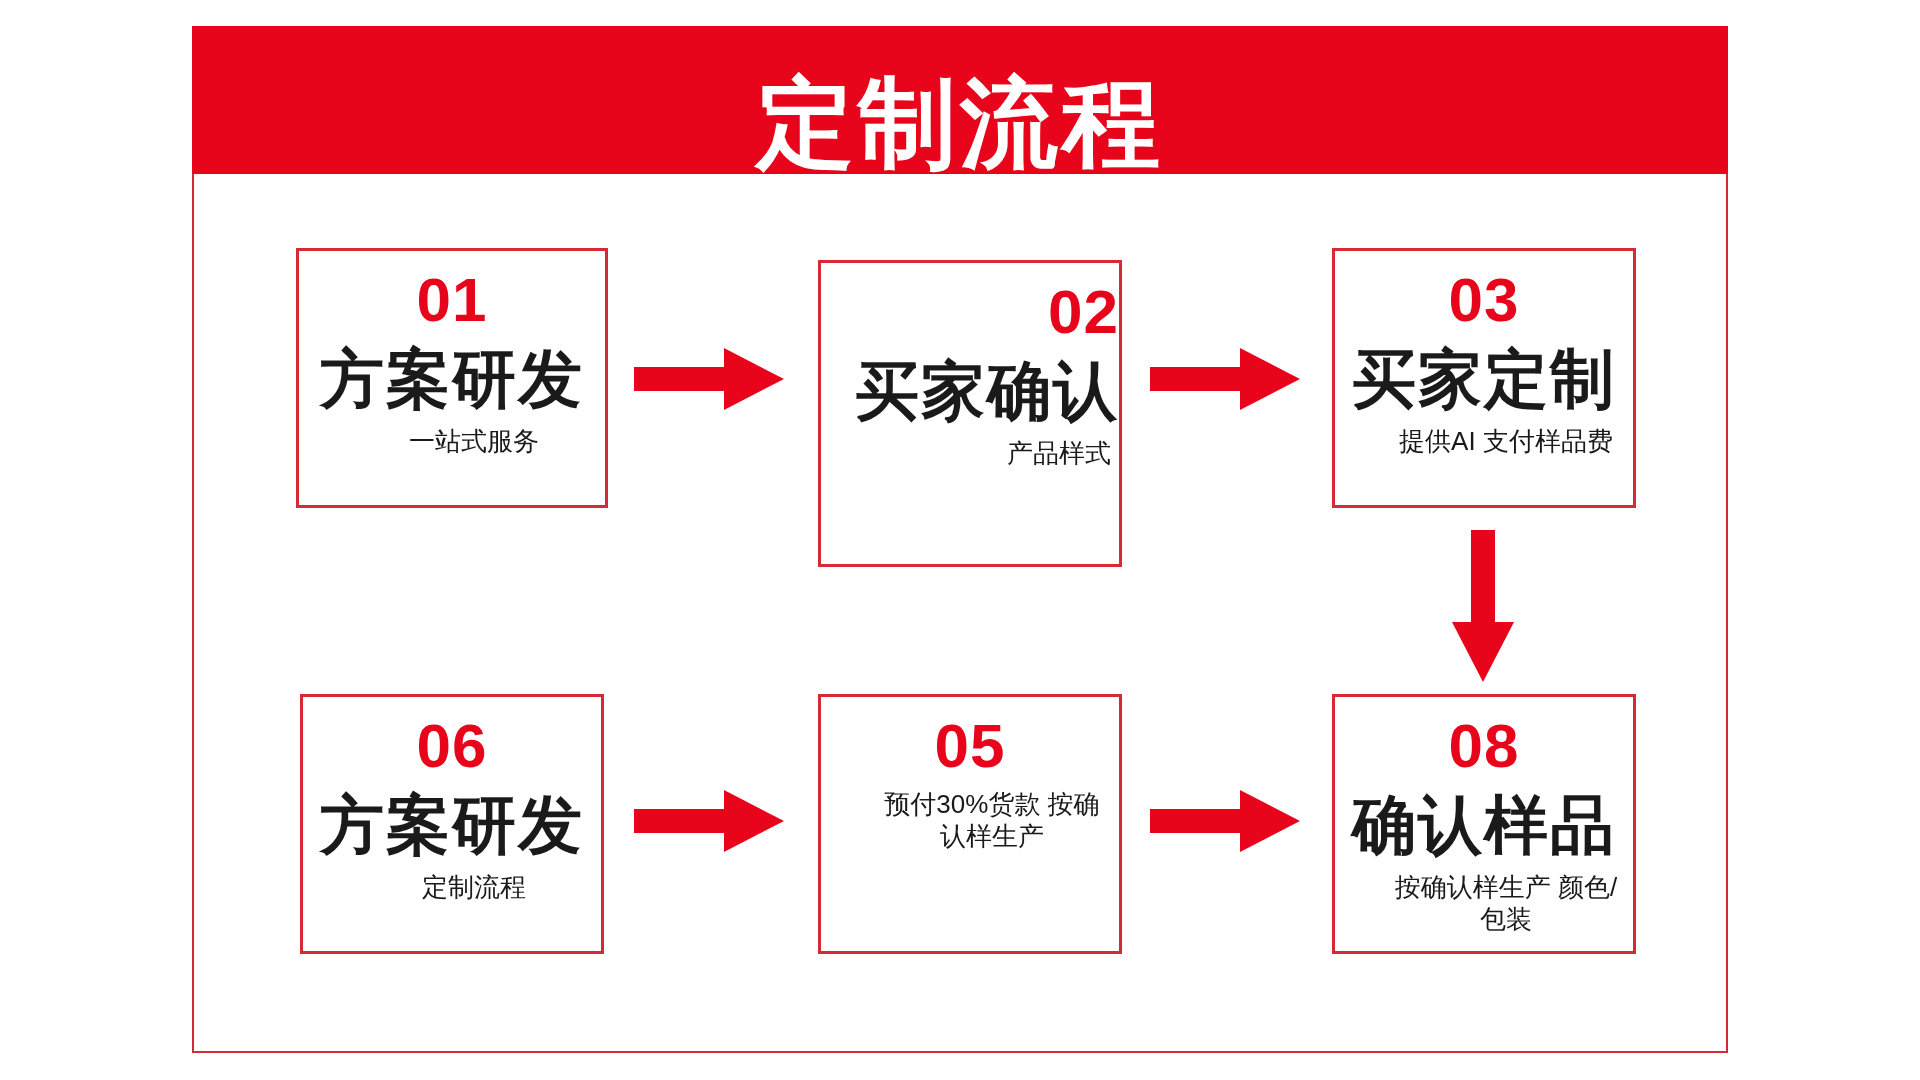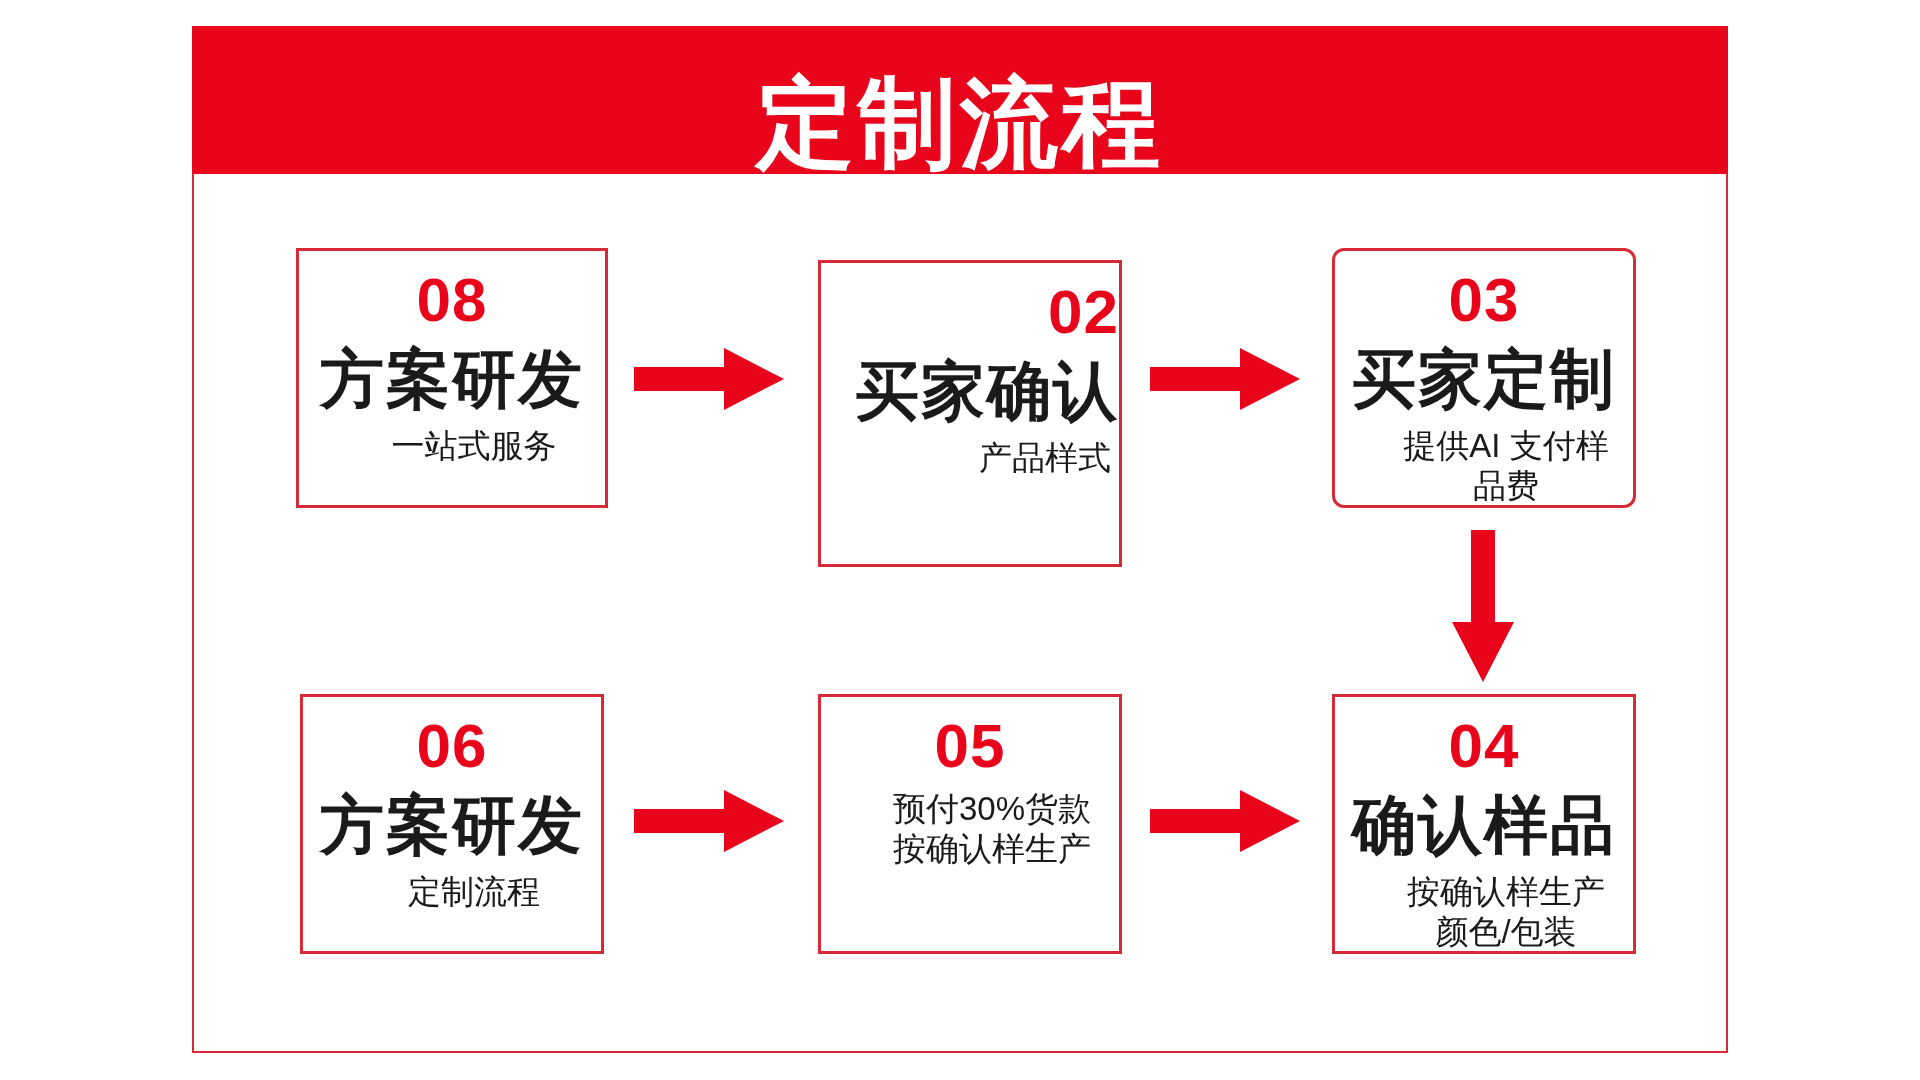--- a/index.html
+++ b/index.html
@@ -82,34 +82,34 @@
     color: #1a1a1a;
     font-size: 64px;
     font-weight: bold;
     line-height: 1.08;
     letter-spacing: 2px;
     margin-top: 14px;
     white-space: nowrap;
   }
   .step-sub {
     color: #1a1a1a;
-    font-size: 33px;
+    font-size: 26px;
     font-weight: normal;
     line-height: 1.22;
     margin-top: 12px;
     text-align: center;
     padding: 0 8px;
     max-width: 100%;
     margin-left: 44px;
   }
 
   
   #box-01 { left: 296px;  top: 248px; width: 312px; height: 260px; }
   #box-02 { left: 818px;  top: 260px; width: 304px; height: 307px; align-items: flex-end; }
-  #box-03 { left: 1332px; top: 248px; width: 304px; height: 260px; border-radius: 12px; }
+  #box-03 { left: 1332px; top: 248px; width: 304px; height: 260px; }
   
   #box-06 { left: 300px;  top: 694px; width: 304px; height: 260px; }
   #box-05 { left: 818px;  top: 694px; width: 304px; height: 260px; }
   #box-04 { left: 1332px; top: 694px; width: 304px; height: 260px; }
 
   
   .arrow-h {
     position: absolute;
     width: 150px;
     height: 62px;
@@ -132,21 +132,21 @@
 
 <div id="poster">
 
   <div class="outer-frame"></div>
 
   <div class="banner">
     <div class="banner-title">定制流程</div>
   </div>
 
   <div class="step-box" id="box-01">
-    <div class="step-num">08</div>
+    <div class="step-num">01</div>
     <div class="step-title">方案研发</div>
     <div class="step-sub">一站式服务</div>
   </div>
 
   <div class="step-box" id="box-02">
     <div class="step-num">02</div>
     <div class="step-title">买家确认</div>
     <div class="step-sub">产品样式</div>
   </div>
 
@@ -161,21 +161,21 @@
     <div class="step-title">方案研发</div>
     <div class="step-sub">定制流程</div>
   </div>
 
   <div class="step-box" id="box-05">
     <div class="step-num">05</div>
     <div class="step-sub" style="max-width: 250px;">预付30%货款 按确认样生产</div>
   </div>
 
   <div class="step-box" id="box-04">
-    <div class="step-num">04</div>
+    <div class="step-num">08</div>
     <div class="step-title">确认样品</div>
     <div class="step-sub">按确认样生产 颜色/包装</div>
   </div>
 
   <div class="arrow-h" id="arrow-1-2">
     <svg viewBox="0 0 150 62" preserveAspectRatio="none" aria-hidden="true">
       <polygon points="0,19 90,19 90,0 150,31 90,62 90,43 0,43" fill="#e8041a"></polygon>
     </svg>
   </div>
 

